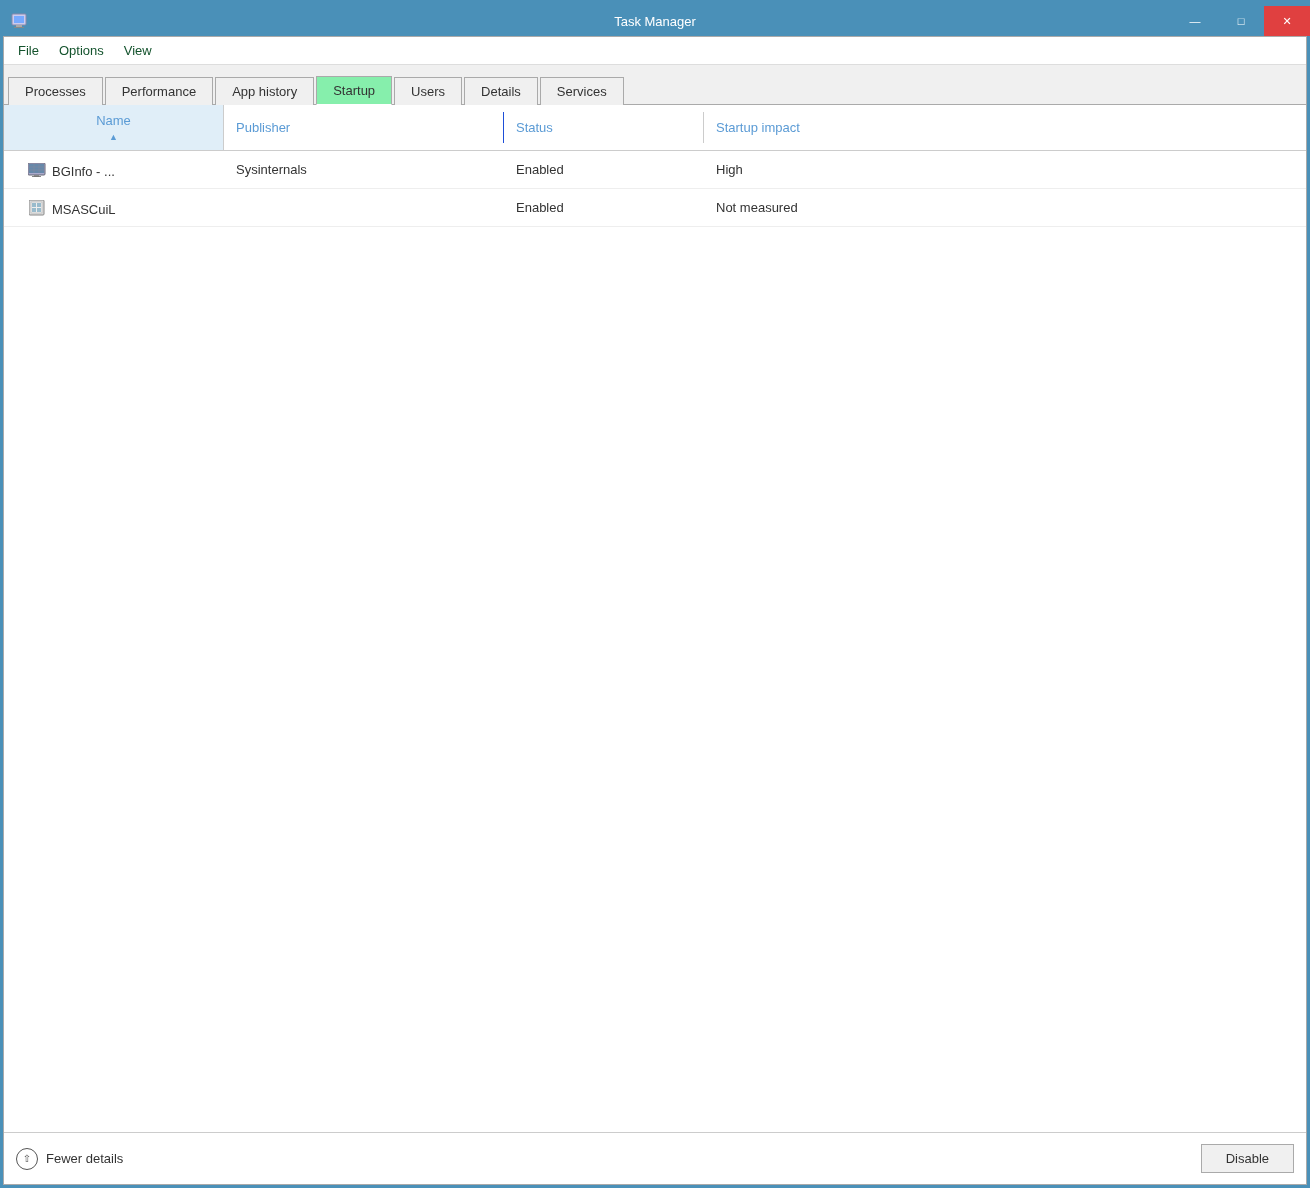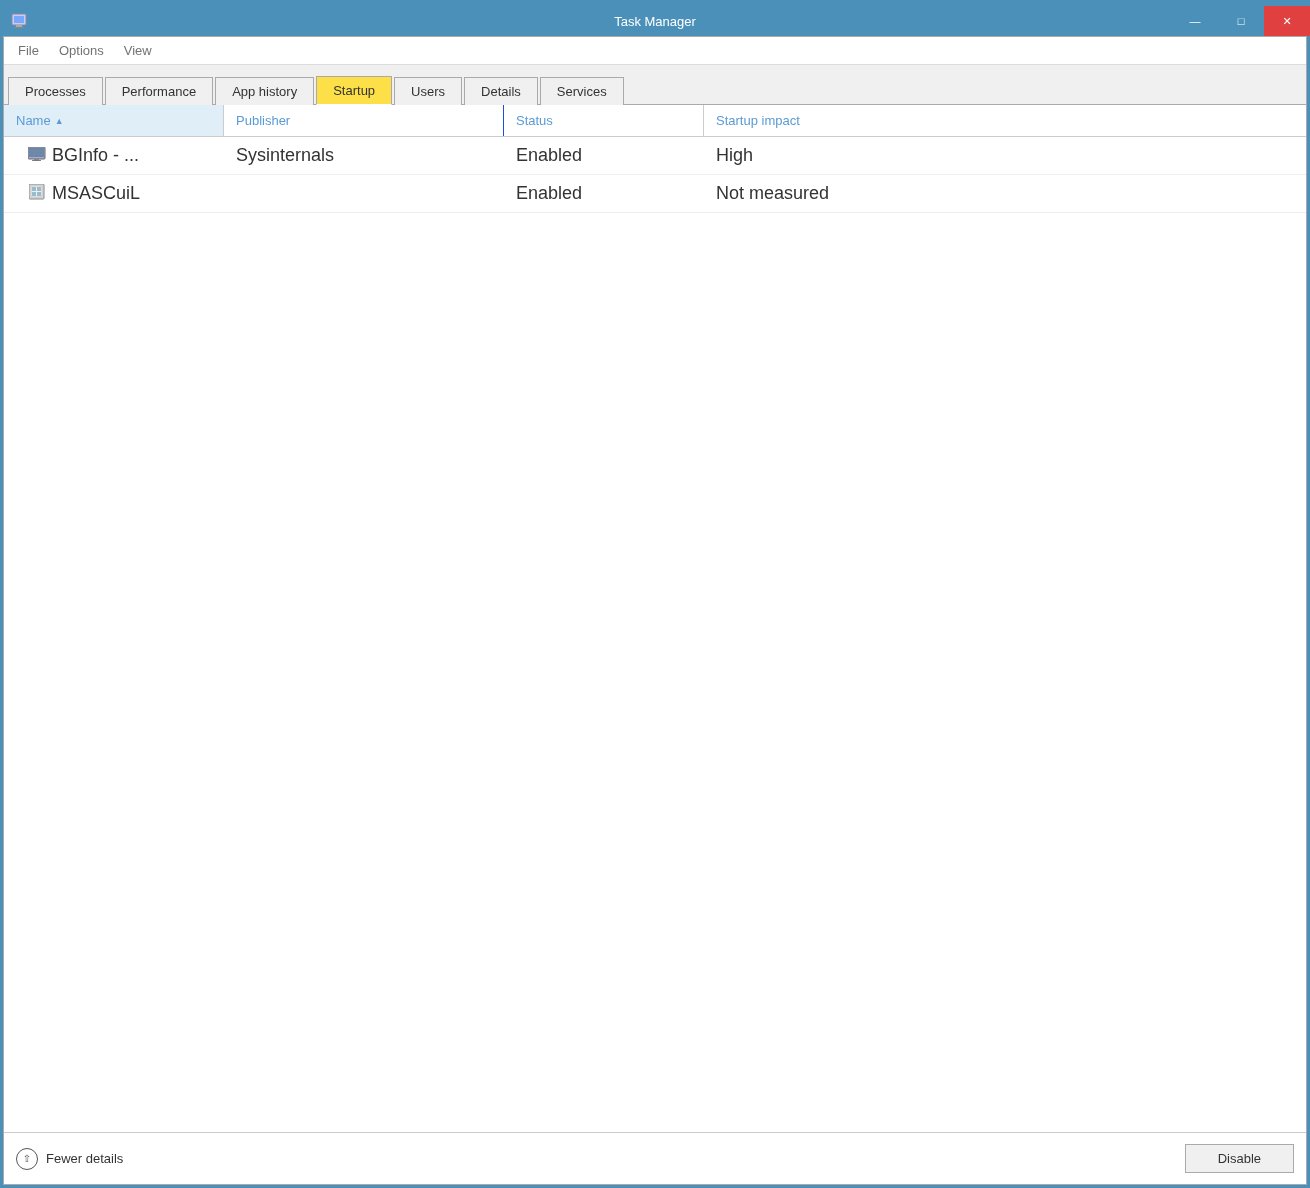--- a/index.html
+++ b/index.html
@@ -81,21 +81,21 @@
       padding: 2px 4px;
       background: white;
       border-bottom: 1px solid #ddd;
       height: 28px;
       flex-shrink: 0;
     }
 
     .menu-item {
       padding: 3px 10px;
       font-size: 13px;
-      color: #737373;
+      color: #14532d;
       cursor: pointer;
     }
 
     .tabs-bar {
       display: flex;
       align-items: flex-end;
       background: #f0f0f0;
       padding: 4px 4px 0 4px;
       border-bottom: 1px solid #aaa;
       flex-shrink: 0;
@@ -110,21 +110,21 @@
       border: 1px solid #aaa;
       border-bottom: none;
       background: #f0f0f0;
       margin-right: 2px;
       position: relative;
       bottom: -1px;
       margin-top: 48px;
     }
 
     .tab.active {
-      background: #fde047;
+      background: #86efac;
       border-bottom: 1px solid white;
       font-weight: 500;
       z-index: 1;
     }
 
     .content-area {
       flex: 1;
       display: flex;
       flex-direction: column;
       background: white;
@@ -147,20 +147,21 @@
       display: flex;
       align-items: center;
       gap: 4px;
       user-select: none;
     }
 
     .col-name {
       width: 220px;
       background: #e0eef8;
       border-right: 1px solid #ccc;
+      flex-direction: column;
     }
 
     .col-publisher {
       width: 280px;
       border-right: 1px solid #1d4ed8;
     }
 
     .col-status {
       width: 200px;
       border-right: 1px solid #ccc;
@@ -182,24 +183,24 @@
 
     .table-row {
       display: flex;
       align-items: center;
       border-bottom: 1px solid #eee;
       height: 38px;
     }
 
     .cell {
       padding: 8px 12px;
-      font-size: 18px;
+      font-size: 13px;
       color: #333;
       display: flex;
-      align-items: flex-start;
+      align-items: flex-end;
       gap: 6px;
     }
 
     .cell-name {
       width: 220px;
       padding-left: 24px;
     }
 
     .cell-publisher {
       width: 280px;
@@ -248,21 +249,21 @@
       border: 1.5px solid #555;
       border-radius: 50%;
       display: flex;
       align-items: center;
       justify-content: center;
       font-size: 10px;
       color: #555;
     }
 
     .disable-btn {
-      padding: 6px 32px;
+      padding: 6px 24px;
       font-size: 13px;
       background: #f0f0f0;
       border: 1px solid #aaa;
       cursor: pointer;
       color: #333;
     }
 
     .title-center {
       position: absolute;
       left: 0;

